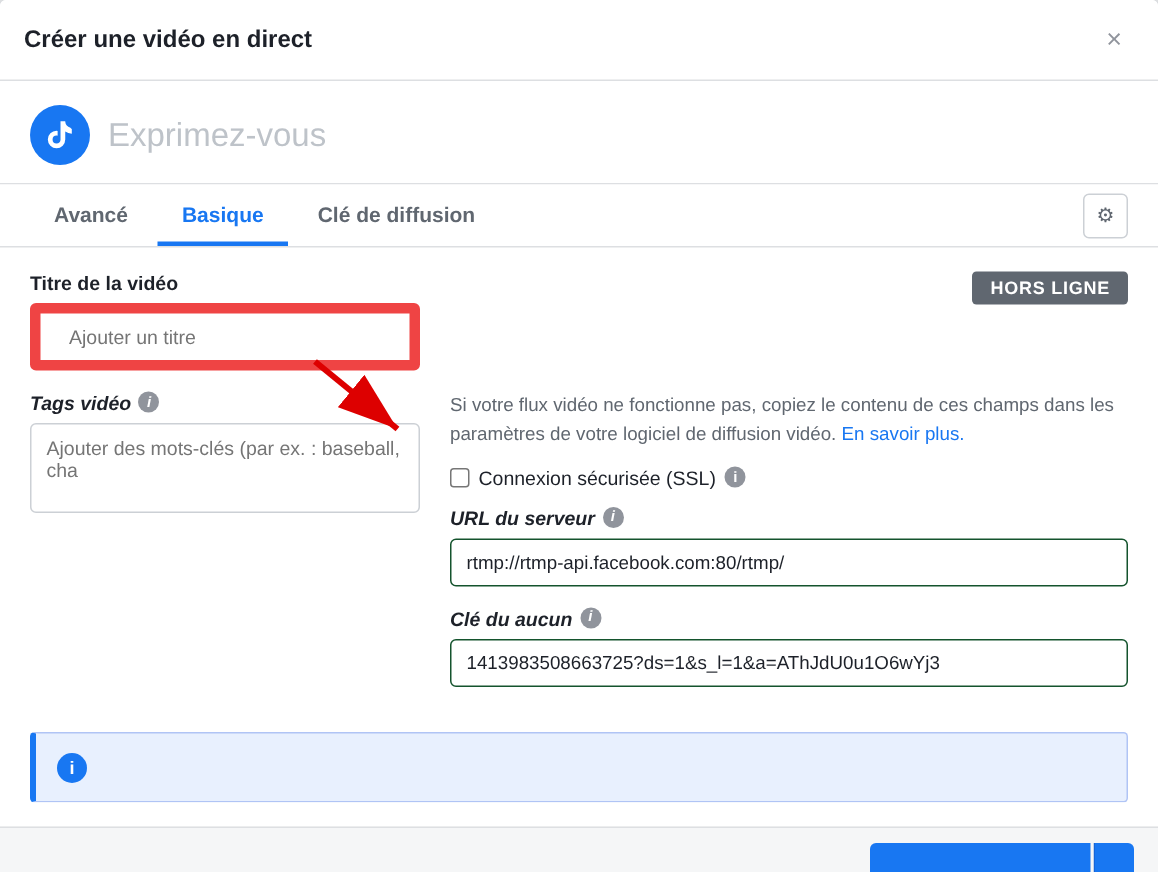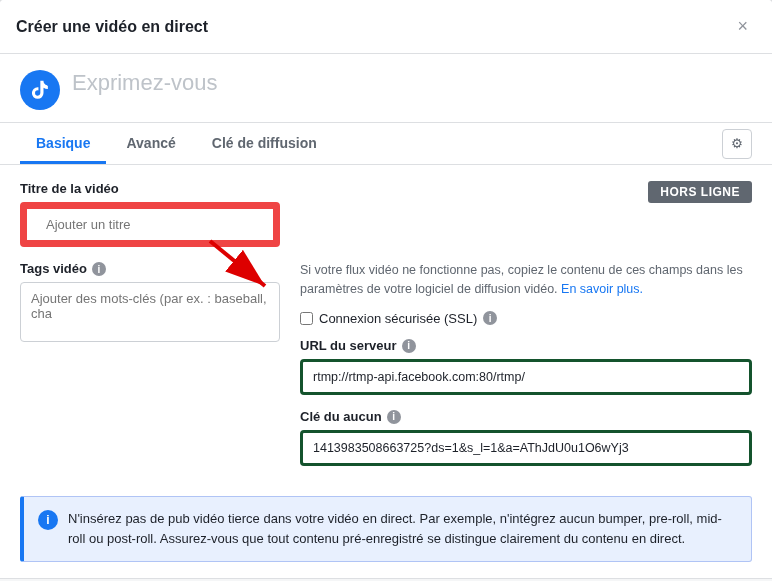--- a/index.html
+++ b/index.html
@@ -37,21 +37,21 @@
     .close-btn {
       background: none;
       border: none;
       cursor: pointer;
       font-size: 18px;
       color: #90949c;
       padding: 4px 8px;
     }
     .brand-area {
       display: flex;
-      align-items: flex-start;
+      align-items: center;
       padding: 16px 20px 12px 20px;
       border-bottom: 1px solid #dddfe2;
     }
     .brand-icon {
       width: 40px;
       height: 40px;
       background: #1877f2;
       border-radius: 50%;
       display: flex;
       align-items: center;
@@ -142,25 +142,26 @@
       background: #fff;
       resize: none;
       height: 60px;
       font-family: inherit;
     }
     .field-group {
       margin-bottom: 14px;
     }
     .label-with-icon {
       display: flex;
-      align-items: flex-end;
+      align-items: flex-start;
       gap: 5px;
       margin-bottom: 6px;
       font-size: 13px;
       font-weight: 600;
+      font-style: italic;
     }
     .info-icon {
       width: 14px;
       height: 14px;
       background: #90949c;
       border-radius: 50%;
       display: inline-flex;
       align-items: center;
       justify-content: center;
       color: white;
@@ -197,21 +198,21 @@
       margin-bottom: 12px;
       font-size: 13px;
       color: #1d2129;
     }
     .checkbox-row input[type="checkbox"] {
       margin: 0;
     }
     .url-field-value {
       width: 100%;
       padding: 8px 10px;
-      border: 3px solid #14532d;
+      border: 1px solid #14532d;
       border-radius: 4px;
       font-size: 12.5px;
       color: #1d2129;
       background: #fff;
       font-family: inherit;
     }
     .arrow-indicator {
       position: absolute;
       top: 50px;
       left: 180px;
@@ -313,22 +314,22 @@
   <div class="brand-area">
     <div class="brand-icon">
       <svg width="22" height="22" viewBox="0 0 24 24">
         <path d="M19.59 6.69a4.83 4.83 0 0 1-3.77-4.25V2h-3.45v13.67a2.89 2.89 0 0 1-2.88 2.5 2.89 2.89 0 0 1-2.89-2.89 2.89 2.89 0 0 1 2.89-2.89c.28 0 .54.04.79.1V9.01a6.33 6.33 0 0 0-.79-.05 6.34 6.34 0 0 0-6.34 6.34 6.34 6.34 0 0 0 6.34 6.34 6.34 6.34 0 0 0 6.33-6.34V9.5a8.16 8.16 0 0 0 4.77 1.52V7.58a4.85 4.85 0 0 1-1-.89z"></path>
       </svg>
     </div>
     <span class="brand-name">Exprimez-vous</span>
   </div>
 
   <div class="tabs-row">
+    <a class="tab">Avancé</a>
     <a class="tab active">Basique</a>
-    <a class="tab">Avancé</a>
     <a class="tab">Clé de diffusion</a>
     <button class="settings-icon-btn">
       <span>⚙</span>
     </button>
   </div>
 
   <div class="content-area">
 
     <div class="left-panel">
       <div class="field-group">
@@ -384,21 +385,20 @@
           <span>Clé du aucun</span>
           <span class="info-icon">i</span>
         </div>
         <input type="text" class="url-field-value" value="1413983508663725?ds=1&amp;s_l=1&amp;a=AThJdU0u1O6wYj3" style="">
       </div>
     </div>
   </div>
 
   <div class="info-banner">
     <div class="info-banner-icon">i</div>
-    <span class="info-banner-text">N'insérez pas de pub vidéo tierce dans votre vidéo en direct. Par exemple, n'intégrez aucun bumper, pre-roll, mid-roll ou post-roll. Assurez-vous que tout contenu pré-enregistré se distingue clairement du contenu en direct.</span>
   </div>
 
   <div class="modal-footer">
     <div class="footer-icons">
       <button class="footer-icon-btn">
         <span>👤</span>
       </button>
       <button class="footer-icon-btn">
         <span>🙂</span>
       </button>

